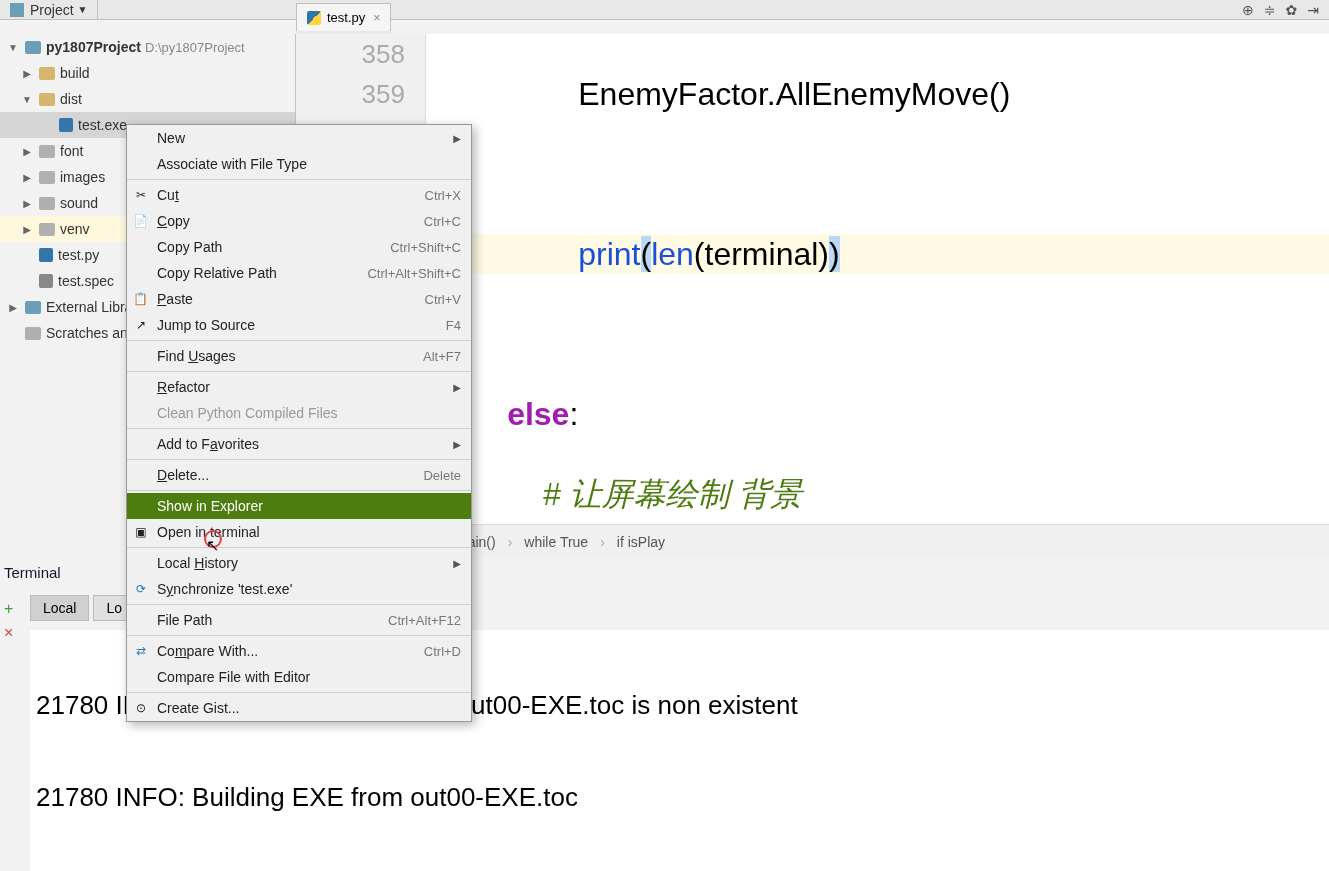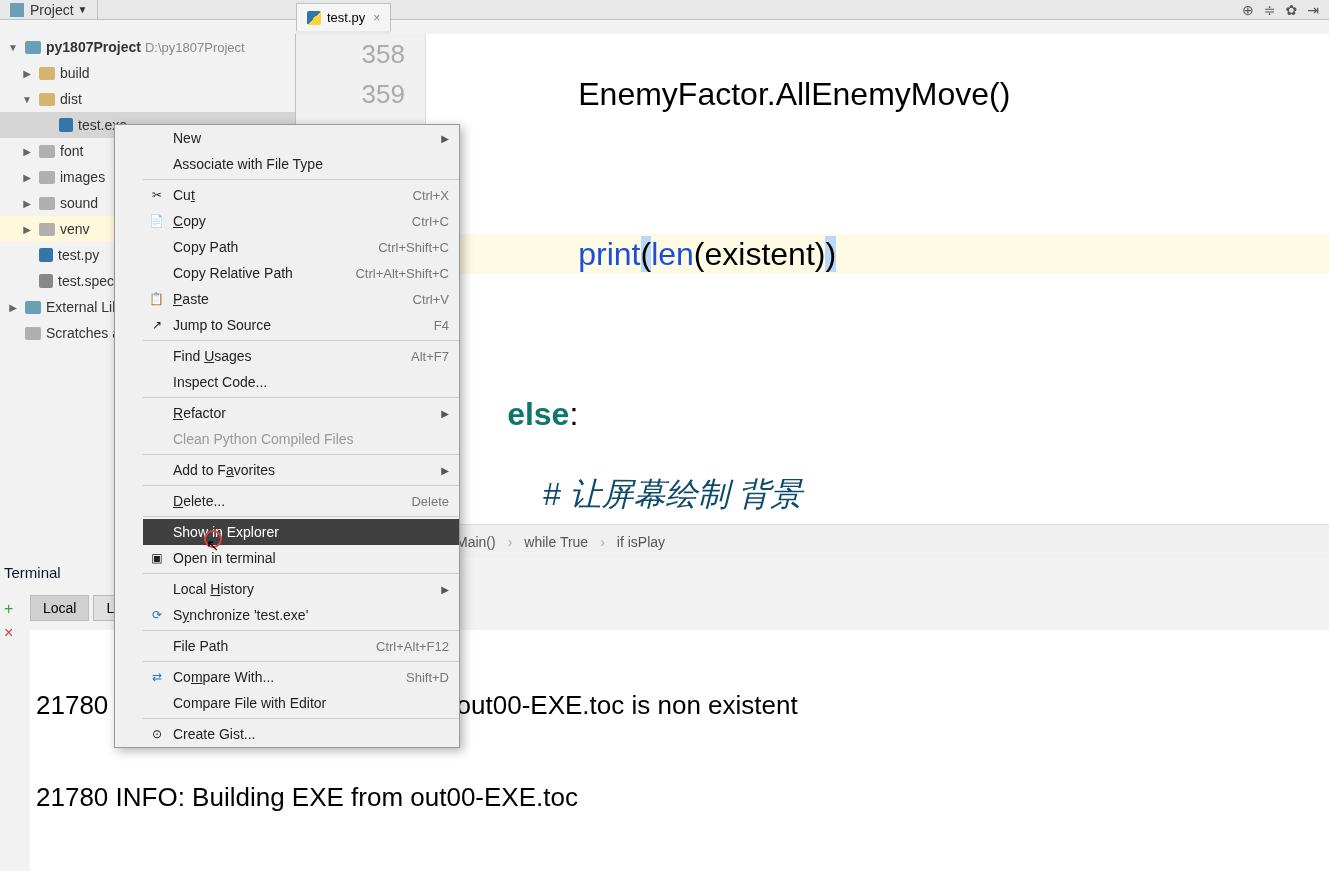--- a/index.html
+++ b/index.html
@@ -32,23 +32,23 @@
 .tree-row .file-s { width: 14px; height: 14px; background: #888; margin: 0 5px; border-radius: 2px; }
 .tree-row .path { color: #888; font-size: 13px; margin-left: 4px; }
 .indent1 { padding-left: 20px; }
 .indent2 { padding-left: 40px; }
 
 
 .editor { position: absolute; left: 296px; top: 34px; right: 0; height: 490px; background: #fff; display: flex; }
 .gutter { width: 130px; background: #f0f0f0; border-right: 1px solid #ddd; text-align: right; padding-right: 20px; padding-top: 0; font-family: 'Consolas', monospace; font-size: 26px; color: #aaa; line-height: 40px; }
 .gutter .ln { height: 40px; }
 .code { flex: 1; font-family: 'Consolas', monospace; font-size: 32px; line-height: 40px; padding-left: 10px; white-space: pre; color: #000; overflow: hidden; }
-.code .kw { color: #0f766e; font-weight: bold; }
+.code .kw { color: #a21caf; font-weight: bold; }
 .code .fn { color: #1d4ed8; }
-.code .cm { color: #0c4a6e; font-style: italic; }
+.code .cm { color: #4d7c0f; font-style: italic; }
 .code .hl-p { background: #b8d8f5; }
 .code-line { height: 40px; }
 .code-line.current { background: #fffae3; }
 
 
 .breadcrumb { position: absolute; left: 296px; top: 524px; right: 0; height: 34px; background: #f0f0f0; border-top: 1px solid #ddd; display: flex; align-items: center; padding-left: 160px; font-size: 14px; color: #555; gap: 12px; }
 .breadcrumb .sep { color: #aaa; }
 
 
 .terminal-label { position: absolute; left: 4px; top: 564px; font-size: 15px; color: #0f172a; }
@@ -56,24 +56,24 @@
 .term-tab { padding: 4px 12px; background: #e0e0e0; border: 1px solid #bbb; font-size: 14px; }
 .term-tab.active { background: #d0d0d0; }
 .term-icons { position: absolute; left: 4px; top: 600px; display: flex; flex-direction: column; gap: 6px; }
 .term-icons span { font-size: 16px; }
 .term-plus { color: #3a9e3a; }
 .term-x { color: #c44; }
 
 .terminal { position: absolute; left: 30px; top: 630px; right: 0; bottom: 0; background: #fff; font-family: 'Consolas', monospace; font-size: 26px; line-height: 46px; padding: 6px; white-space: pre; color: #000; overflow: hidden; }
 
 
-.ctx-menu { position: absolute; left: 114px; top: 124px; width: 346px; background: #f0f0f0; border: 1px solid #999; box-shadow: 3px 3px 10px rgba(0,0,0,0.3); font-size: 14px; z-index: 100; padding-left: 28px; }
+.ctx-menu { position: absolute; left: 126px; top: 124px; width: 346px; background: #f0f0f0; border: 1px solid #999; box-shadow: 3px 3px 10px rgba(0,0,0,0.3); font-size: 14px; z-index: 100; }
 .ctx-item { display: flex; align-items: center; height: 26px; padding: 0 10px 0 30px; position: relative; color: #222; }
 .ctx-item.disabled { color: #999; }
-.ctx-item.hover { background: #404040; color: #fff; }
+.ctx-item.hover { background: #4d7c0f; color: #fff; }
 .ctx-item .icon-l { position: absolute; left: 6px; width: 16px; height: 16px; display: flex; align-items: center; justify-content: center; font-size: 12px; }
 .ctx-item .shortcut { margin-left: auto; color: #777; font-size: 13px; }
 .ctx-item .submenu { margin-left: auto; color: #555; font-size: 10px; }
 .ctx-sep { height: 1px; background: #ccc; margin: 2px 0; }
 .ctx-item u { text-decoration: underline; }
 
 .cursor-pointer { position: absolute; left: 206px; top: 536px; z-index: 200; font-size: 16px; }
 .cursor-red { position: absolute; left: 204px; top: 530px; width: 18px; height: 18px; border: 2px solid #d44; border-radius: 50%; z-index: 199; }
 </style>
 </head>
@@ -167,21 +167,21 @@
 
 <div class="editor">
   <div class="gutter">
     <div class="ln">358</div>
     <div class="ln">359</div>
     <div class="ln">360</div>
   </div>
   <div class="code">
 <div class="code-line"><span>                EnemyFactor.AllEnemyMove()</span></div>
 <div class="code-line"></div>
-<div class="code-line current"><span>                </span><span class="fn">print</span><span class="hl-p">(</span><span class="fn">len</span><span>(existent)</span><span class="hl-p">)</span></div>
+<div class="code-line current"><span>                </span><span class="fn">print</span><span class="hl-p">(</span><span class="fn">len</span><span>(terminal)</span><span class="hl-p">)</span></div>
 <div class="code-line"></div>
 <div class="code-line"><span>        </span><span class="kw">else</span><span>:</span></div>
 <div class="code-line"><span>            </span><span class="cm"># 让屏幕绘制 背景</span></div>
 
 
 
 
 
 
   </div>
@@ -246,23 +246,20 @@
   <div class="ctx-item">
       <span class="icon-l">↗</span>
       <span>Jump to Source</span>
       <span class="shortcut">F4</span>
     </div>
   <div class="ctx-sep"></div>
   <div class="ctx-item">
       <span>Find <u>U</u>sages</span>
       <span class="shortcut">Alt+F7</span>
     </div>
-  <div class="ctx-item">
-      <span>Inspect Code...</span>
-    </div>
   <div class="ctx-sep"></div>
   <div class="ctx-item">
       <span><u>R</u>efactor</span>
       <span class="submenu">▶</span>
     </div>
   <div class="ctx-item disabled">
       <span>Clean Python Compiled Files</span>
     </div>
   <div class="ctx-sep"></div>
   <div class="ctx-item">
@@ -293,21 +290,21 @@
     </div>
   <div class="ctx-sep"></div>
   <div class="ctx-item">
       <span>File Path</span>
       <span class="shortcut">Ctrl+Alt+F12</span>
     </div>
   <div class="ctx-sep"></div>
   <div class="ctx-item">
       <span class="icon-l" style="color:#2b7bb9">⇄</span>
       <span>Co<u>m</u>pare With...</span>
-      <span class="shortcut">Shift+D</span>
+      <span class="shortcut">Ctrl+D</span>
     </div>
   <div class="ctx-item">
       <span>Compare File with Editor</span>
     </div>
   <div class="ctx-sep"></div>
   <div class="ctx-item">
       <span class="icon-l">⊙</span>
       <span>Create Gist...</span>
     </div>
 </div>

